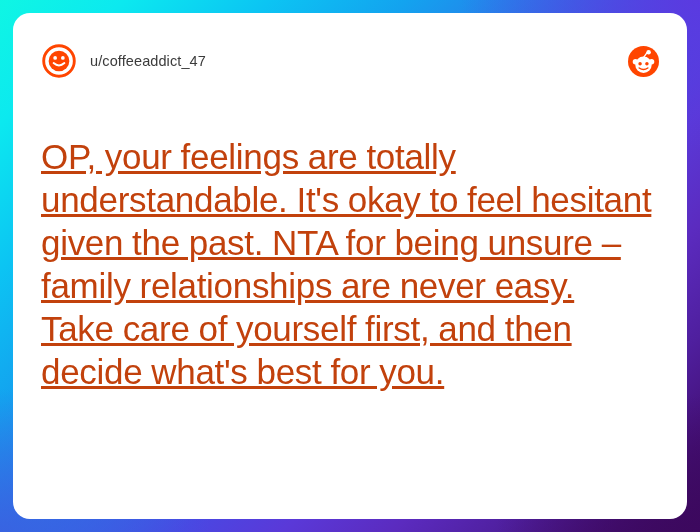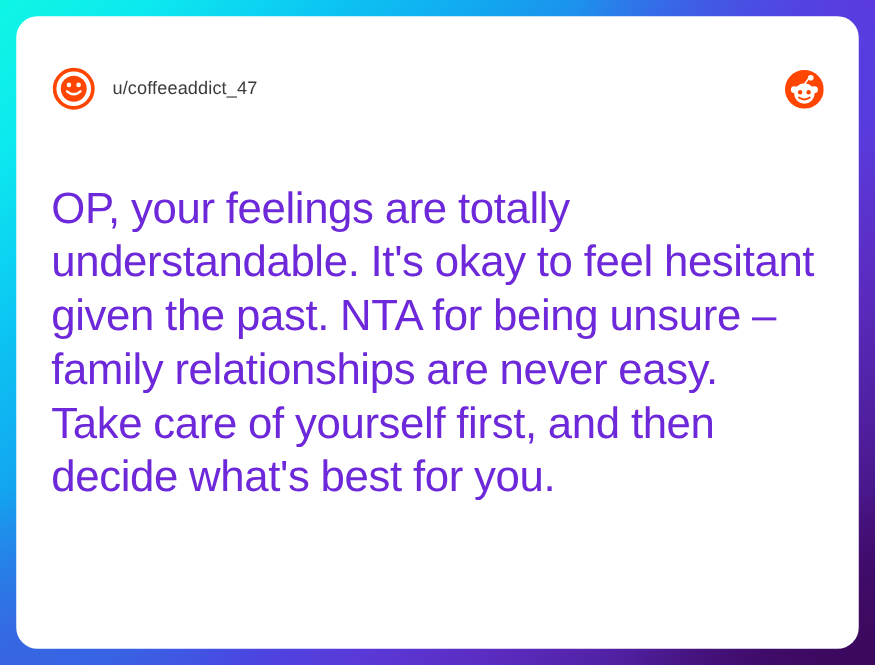--- a/index.html
+++ b/index.html
@@ -48,21 +48,21 @@
 
   
   .card {
     position: relative;
     z-index: 2;
     width: 674px;
     height: 506px;
     box-sizing: border-box;
     background: #ffffff;
     border-radius: 17px;
-    padding: 36px 28px 0 28px;
+    padding: 26px 28px 0 28px;
     overflow: hidden;
   }
 
   
   .card-header {
     display: flex;
     align-items: center;
     height: 44px;
   }
   .avatar {
@@ -84,25 +84,26 @@
     height: 31px;
     flex: 0 0 31px;
     display: block;
   }
 
   
   .comment-body {
     margin-top: 52px;
     font-size: 35px;
     line-height: 43px;
-    color: #6d28d9;
+    color: #c2410c;
     font-weight: 300;
     letter-spacing: -0.3px;
     word-spacing: -0.5px;
     max-width: 614px;
+    text-decoration: underline;
   }
 </style>
 </head>
 <body>
 
 <div class="backdrop">
 
   <div class="card">
 
     <div class="card-header">

